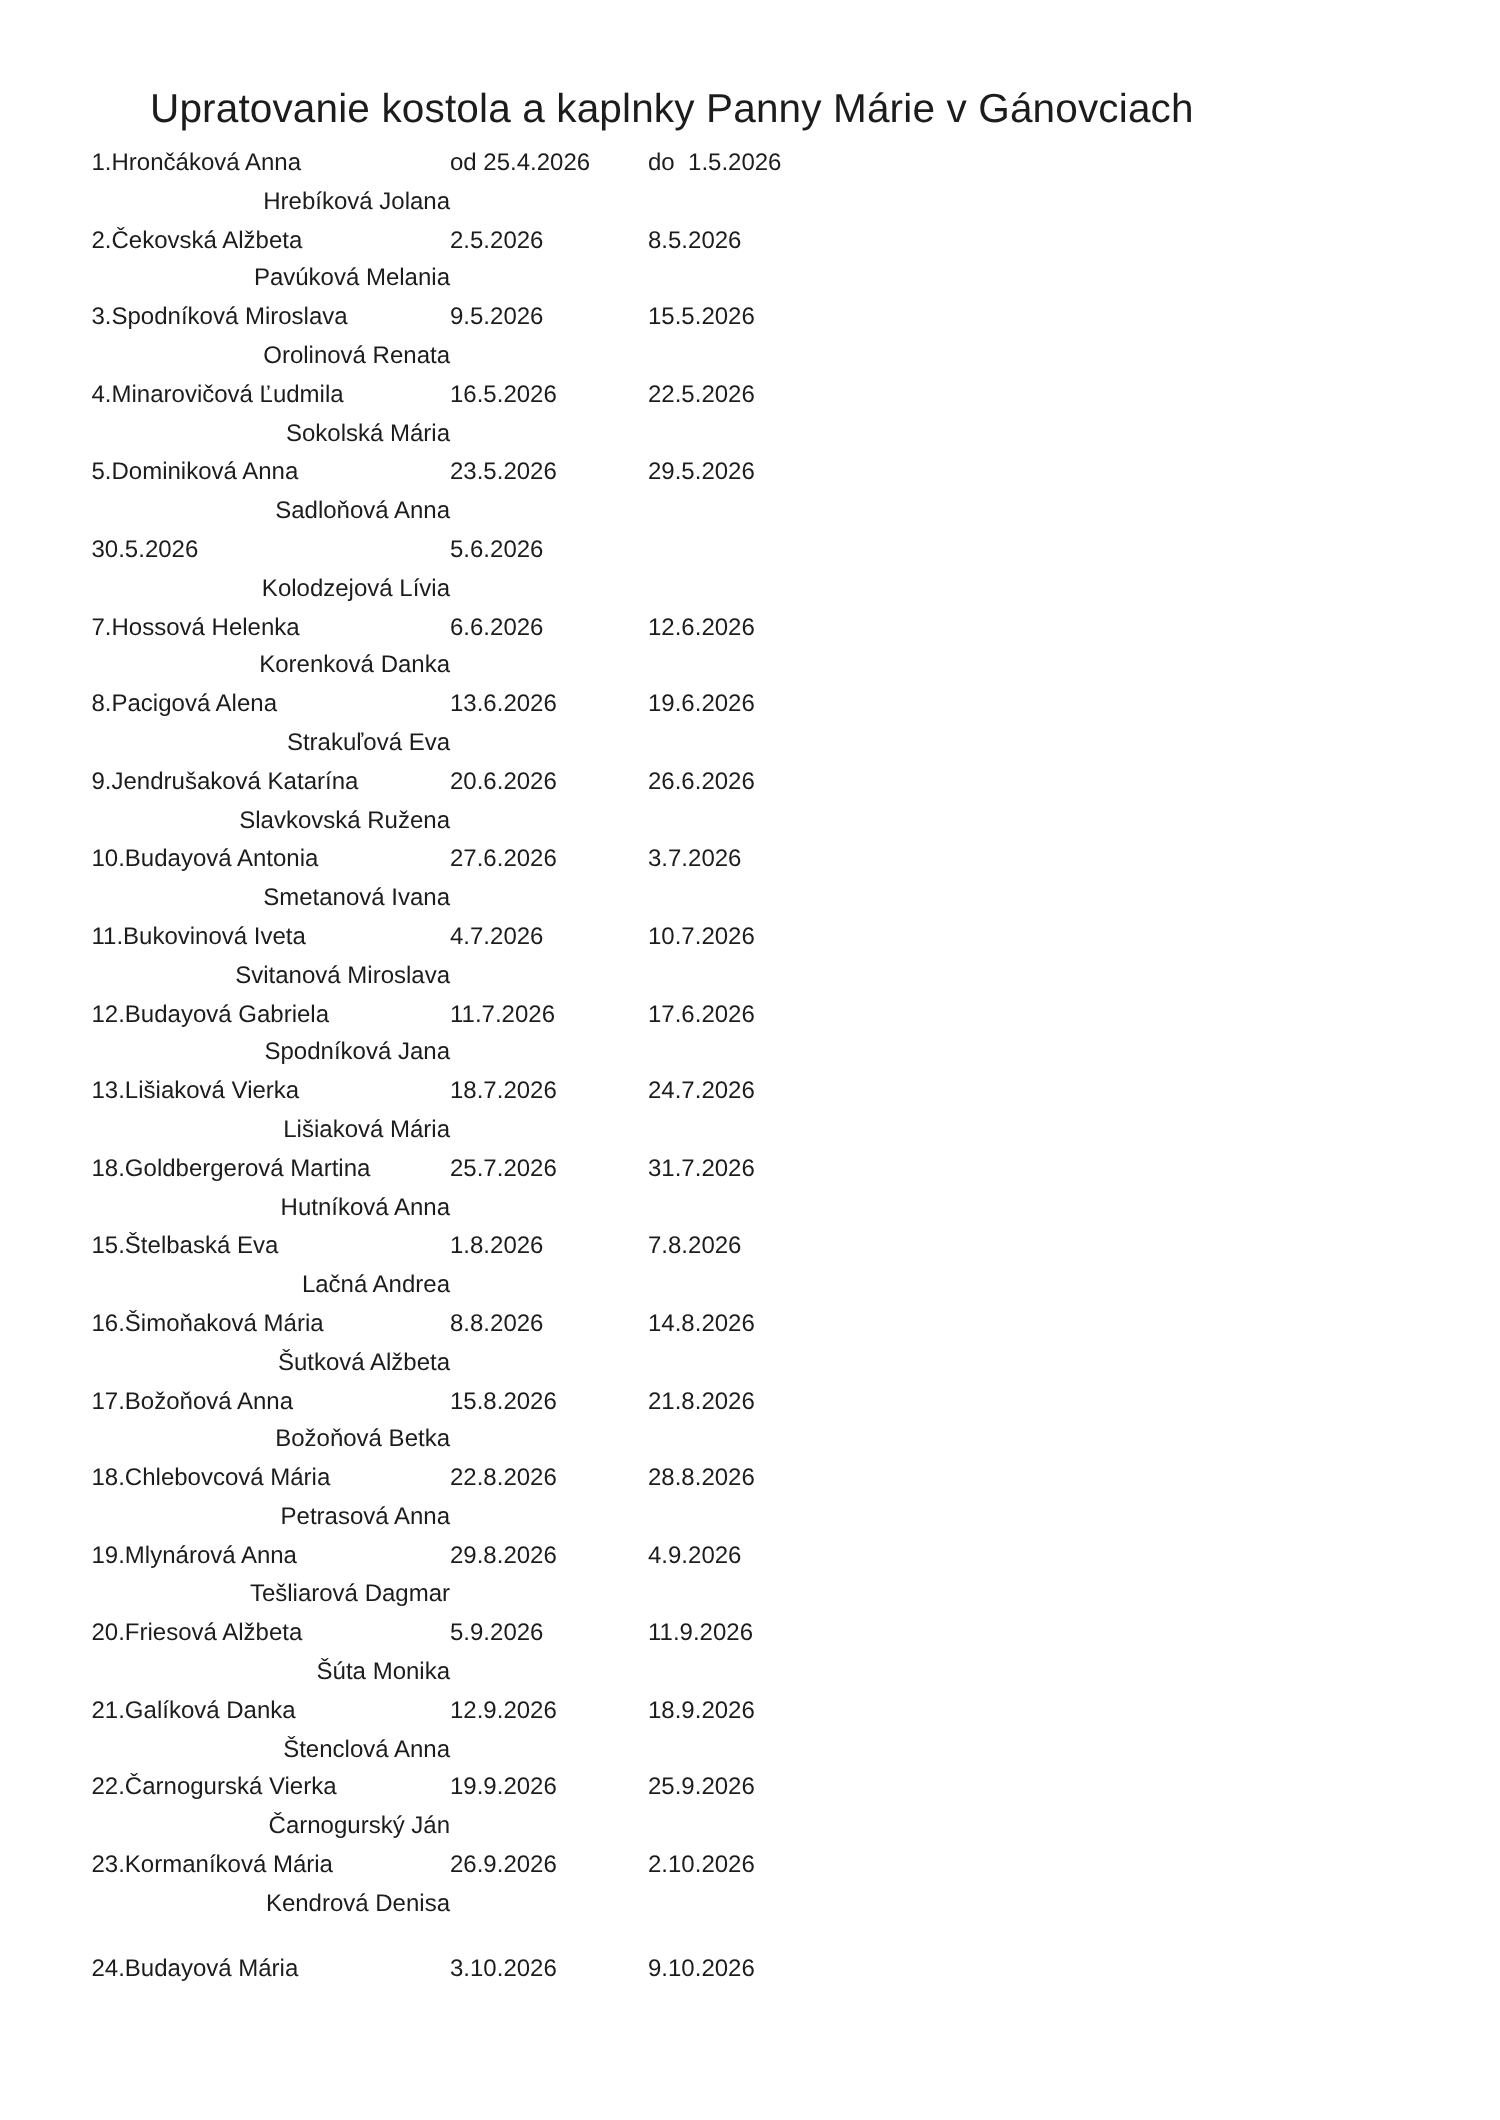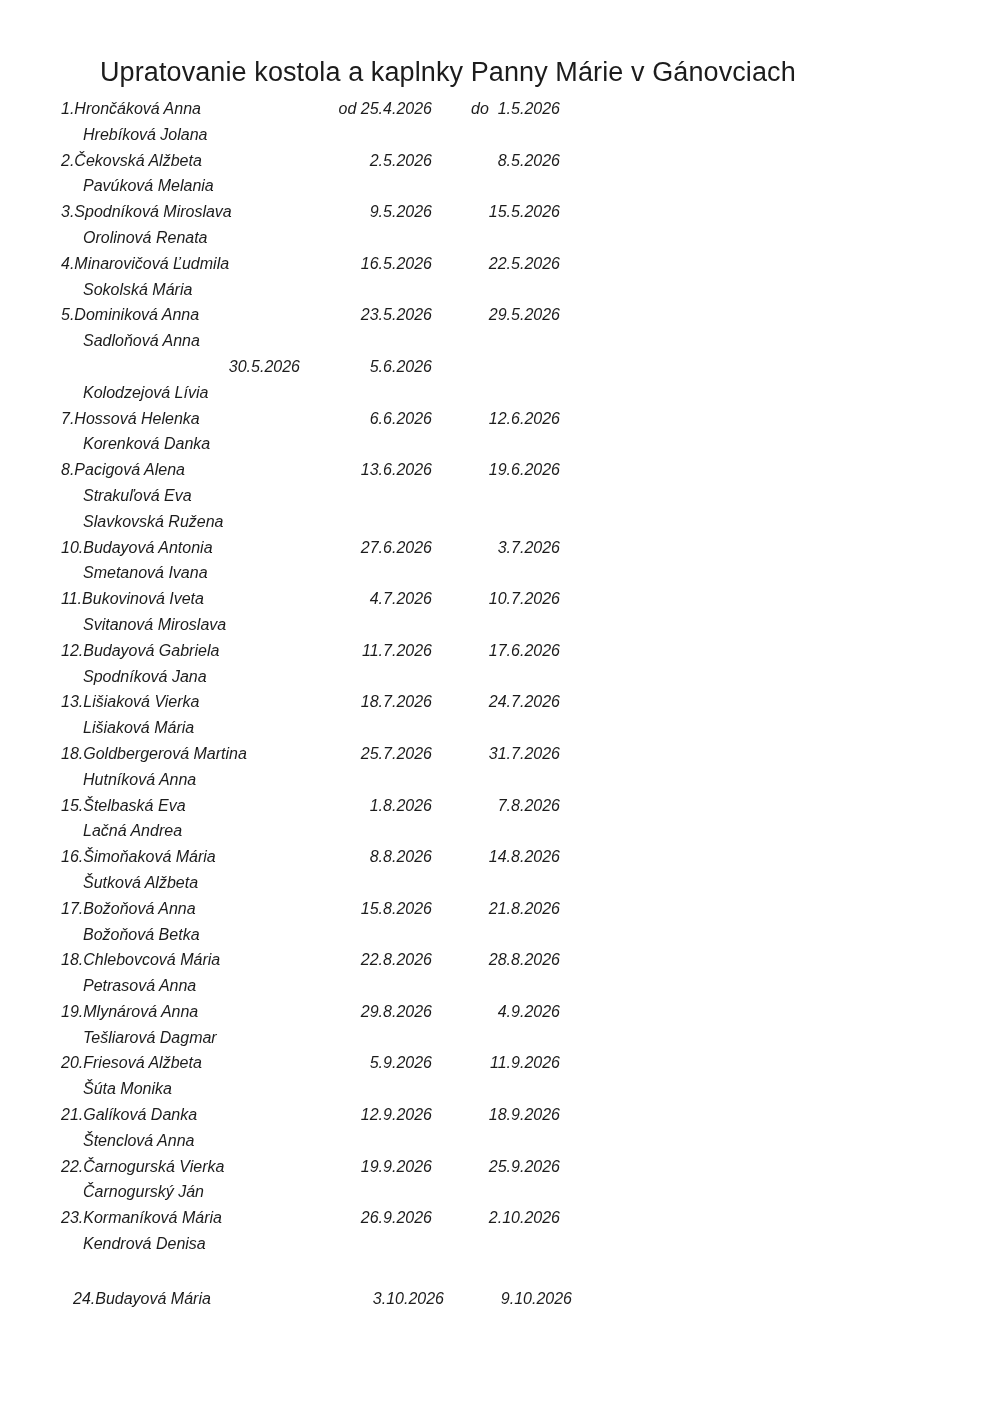--- a/index.html
+++ b/index.html
@@ -19,26 +19,25 @@
     letter-spacing: 0.1px;
   }
   .entries { margin-top: 8px; }
   .line {
     display: grid;
     grid-template-columns: 239px 132px 128px;
     padding-left: 61px;
     font-size: 16px;
     line-height: 25.8px;
     min-height: 25.8px;
-    font-style: italic;
   }
   .name-cell { white-space: pre; }
-  .date-cell { text-align: right; white-space: pre; }
-  .second-name { padding-left: 22px; white-space: pre; }
-  .gap-before { margin-top: 29px; padding-left: 12px; }
+  .date-cell { text-align: left; white-space: pre; }
+  .second-name { padding-left: 22px; white-space: pre; text-align: right; }
+  .gap-before { margin-top: 17px; }
 </style>
 </head>
 <body>
 
 <div class="page">
   <h1 class="title">Upratovanie kostola a kaplnky Panny Márie v Gánovciach</h1>
   <div class="entries">
   <div class="entry">
     <div class="line">
       <span class="name-cell">1.Hrončáková Anna</span>
@@ -121,20 +120,25 @@
       <span class="date-cell">13.6.2026</span>
       <span class="date-cell">19.6.2026</span>
     </div>
     <div class="line">
       <span class="second-name">Strakuľová Eva</span>
     </div>
   </div>
 
   <div class="entry">
     <div class="line">
+      <span class="name-cell">9.Jendrušaková Katarína</span>
+      <span class="date-cell">20.6.2026</span>
+      <span class="date-cell">26.6.2026</span>
+    </div>
+    <div class="line">
       <span class="second-name">Slavkovská Ružena</span>
     </div>
   </div>
 
   <div class="entry">
     <div class="line">
       <span class="name-cell">10.Budayová Antonia</span>
       <span class="date-cell">27.6.2026</span>
       <span class="date-cell">3.7.2026</span>
     </div>

